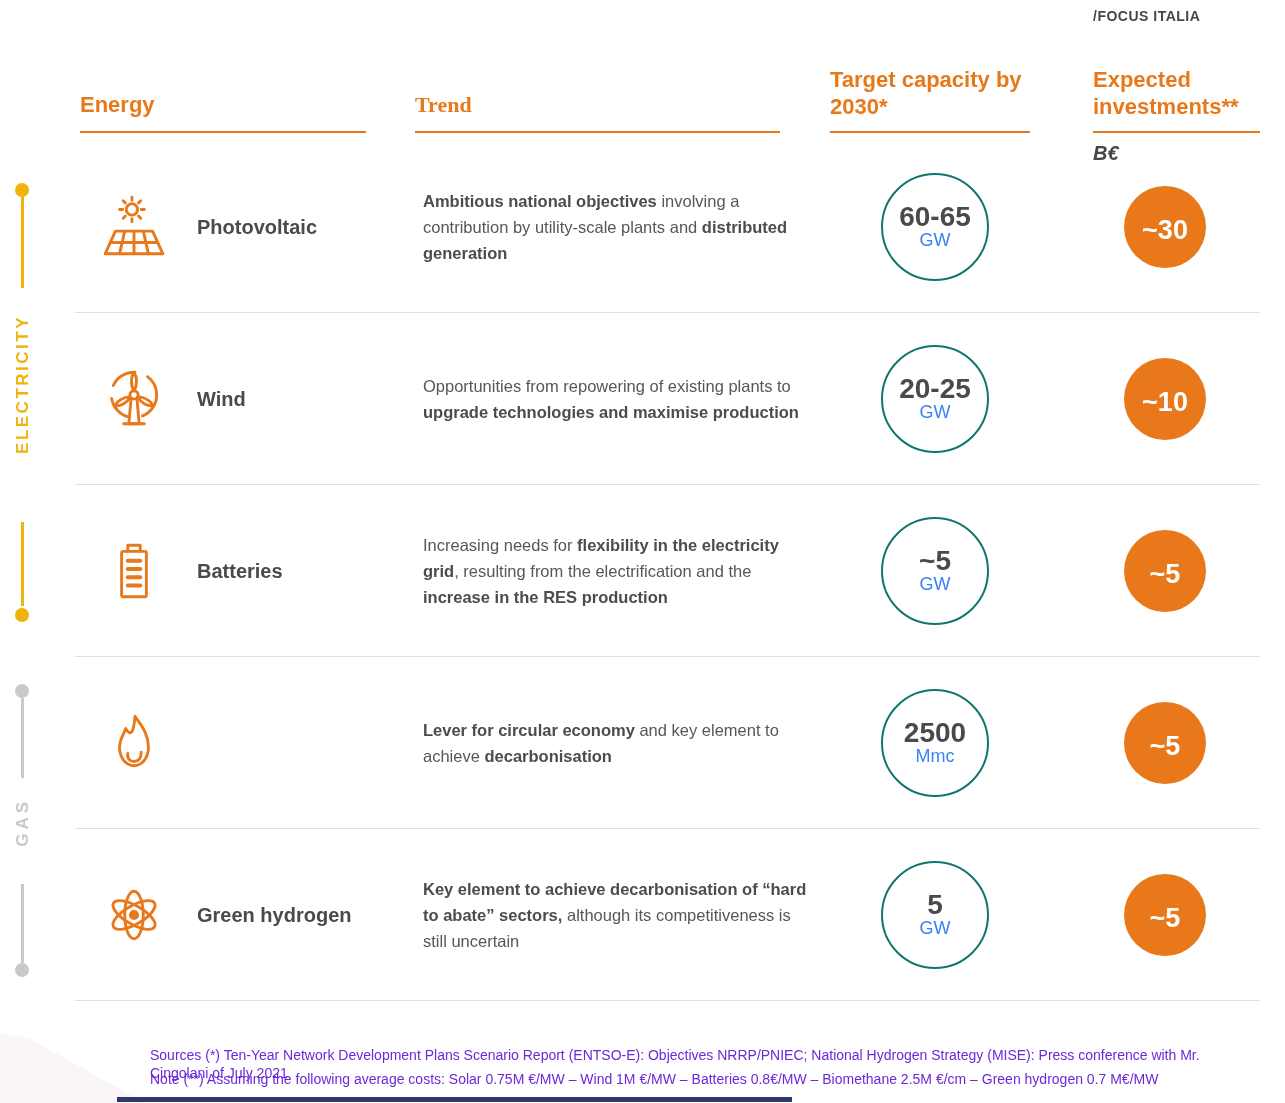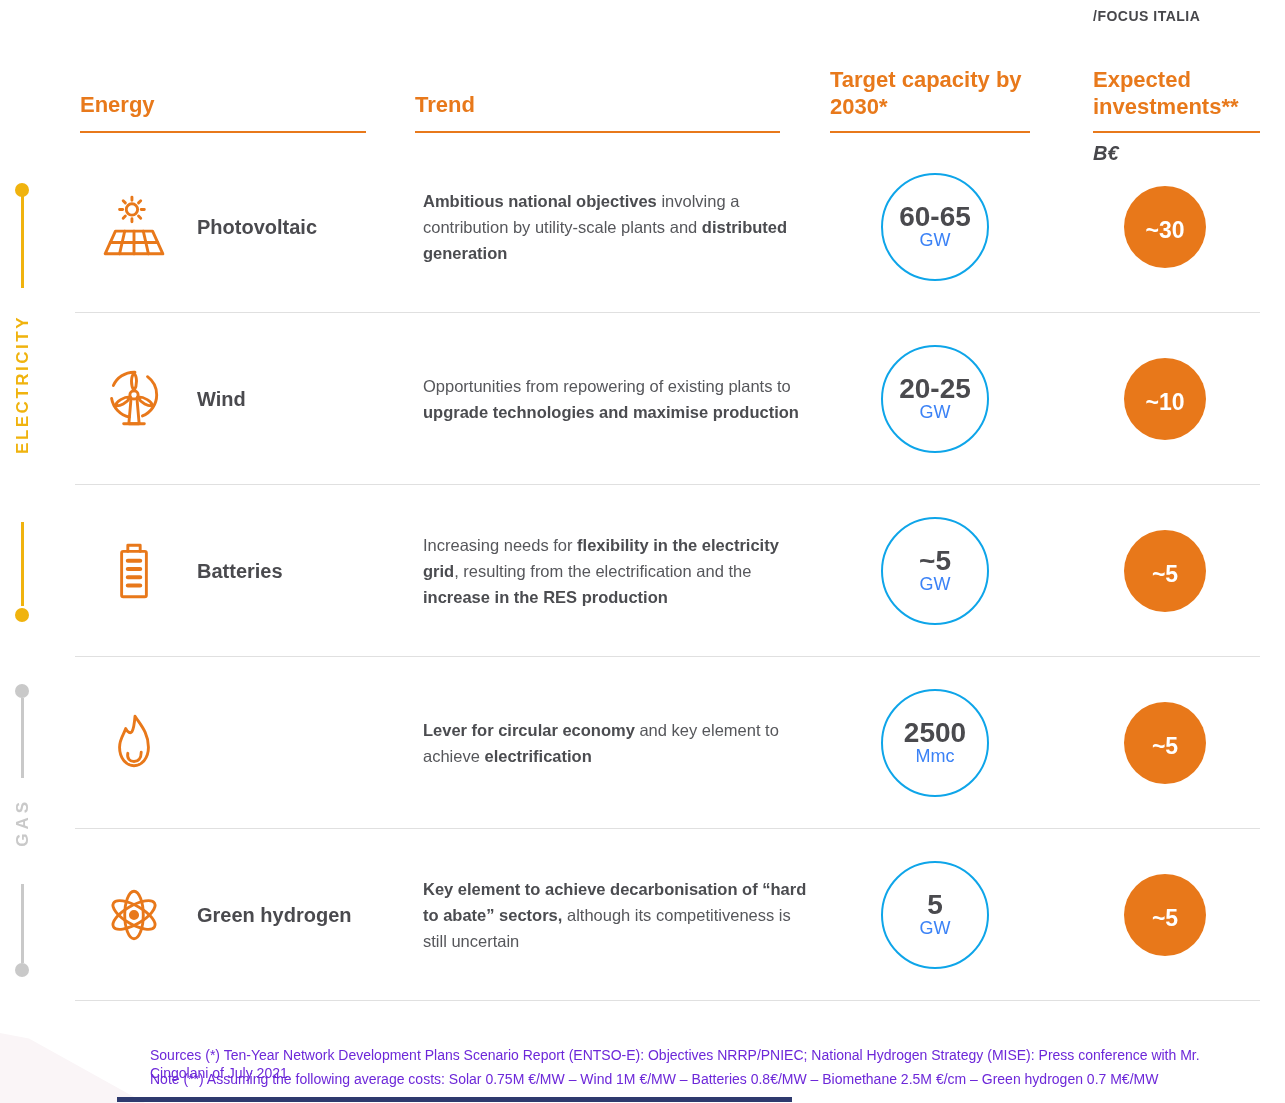--- a/index.html
+++ b/index.html
@@ -4,21 +4,21 @@
 <style>
   html,body{margin:0;padding:0;background:#fff;}
   .canvas{
     position:relative;width:1285px;height:1103px;background:#ffffff;overflow:hidden;
     font-family:"Liberation Sans","DejaVu Sans",sans-serif;color:#4a4a4e;
   }
   
   .focus-label{position:absolute;left:1093px;top:8px;font-size:14px;font-weight:700;color:#47474b;letter-spacing:.5px;}
   .col-header{position:absolute;font-size:22px;font-weight:700;color:#e8791b;line-height:27px;}
   .col-energy{left:80px;top:91px;width:290px;}
-  .col-trend{left:415px;top:91px;width:370px;}
+  .col-trend{left:415px;top:91px;width:370px;font-family:Liberation Serif, serif;}
   .col-target{left:830px;top:66px;width:210px;}
   .col-invest{left:1093px;top:66px;width:175px;}
   .rule{position:absolute;height:2px;background:#e8791b;top:131px;}
   .rule-energy{left:80px;width:286px;}
   .rule-trend{left:415px;width:365px;}
   .rule-target{left:830px;width:200px;}
   .rule-invest{left:1093px;width:167px;}
   .unit-label{position:absolute;left:1093px;top:142px;font-size:20px;font-weight:700;font-style:italic;color:#47474b;}
   
   .rail{position:absolute;left:15px;width:14px;}
@@ -34,28 +34,28 @@
   .rows{position:absolute;left:75px;top:141px;width:1185px;}
   .row{position:relative;height:171px;border-bottom:1px solid #e0e0e0;}
   .cell-icon{position:absolute;left:26px;top:50%;transform:translateY(-50%);width:66px;height:66px;}
   .cell-icon svg{width:66px;height:66px;display:block;}
   .cell-name{position:absolute;left:122px;top:50%;transform:translateY(-50%);width:175px;
     font-size:20px;font-weight:700;color:#4a4a4e;line-height:1.35;}
   .cell-trend{position:absolute;left:348px;top:50%;transform:translateY(-50%);width:388px;
     font-size:16.5px;line-height:26px;color:#56575b;}
   .cell-trend .b{font-weight:700;color:#4b4c50;}
   .cell-target{position:absolute;left:806px;top:50%;transform:translateY(-50%);
-    width:104px;height:104px;border:2px solid #0ea5e9;border-radius:50%;
+    width:104px;height:104px;border:2px solid #0f766e;border-radius:50%;
     display:flex;flex-direction:column;align-items:center;justify-content:center;}
   .target-value{font-size:28px;font-weight:700;color:#4a4a4e;line-height:1.05;}
   .target-unit{font-size:18px;font-weight:400;color:#3b82f6;line-height:1.1;}
   .cell-invest{position:absolute;left:1049px;top:50%;transform:translateY(-50%);
     width:82px;height:82px;border-radius:50%;background:#e8781a;
     display:flex;align-items:center;justify-content:center;}
-  .invest-value{font-size:23px;font-weight:700;color:#ffffff;margin-top:7px;}
+  .invest-value{font-size:27px;font-weight:700;color:#ffffff;margin-top:7px;}
   
   .footnote{position:absolute;left:150px;width:1110px;font-size:14px;color:#6d28d9;line-height:18px;}
   .fn1{top:1046px;} .fn2{top:1070px;}
   
   .corner-shape{position:absolute;left:0;bottom:0;width:145px;height:70px;background:#faf5f7;
     clip-path:polygon(0 0,20% 8%,100% 100%,0 100%);}
   .bottom-bar{position:absolute;left:117px;top:1097px;width:675px;height:5px;background:#2e3a6e;}
 </style>
 </head>
 <body>
@@ -159,21 +159,21 @@
     </div>
   </div>
 
   <div class="row">
     <div class="cell-icon">
           <svg viewBox="0 0 64 64" fill="none" stroke="#e8781a" stroke-width="2.8" stroke-linecap="round" stroke-linejoin="round">
      <path d="M33 6c5 8 13 16 13 30 0 10-6 18-14 18s-14-8-14-18c0-8 4-12 6-18 2 4 4.5 5 6 3 2-3 2.5-9 3-15Z"></path>
      <path d="M39 41c0 6-3 9-7 9s-7-3-6-8"></path>
           </svg>
         </div>
-    <div class="cell-trend"><span class="b">Lever for circular economy</span><span> and key element to achieve </span><span class="b">electrification</span></div>
+    <div class="cell-trend"><span class="b">Lever for circular economy</span><span> and key element to achieve </span><span class="b">decarbonisation</span></div>
     <div class="cell-target">
       <div class="target-value">2500</div>
       <div class="target-unit">Mmc</div>
     </div>
     <div class="cell-invest">
       <span class="invest-value">~5</span>
     </div>
   </div>
 
   <div class="row">

